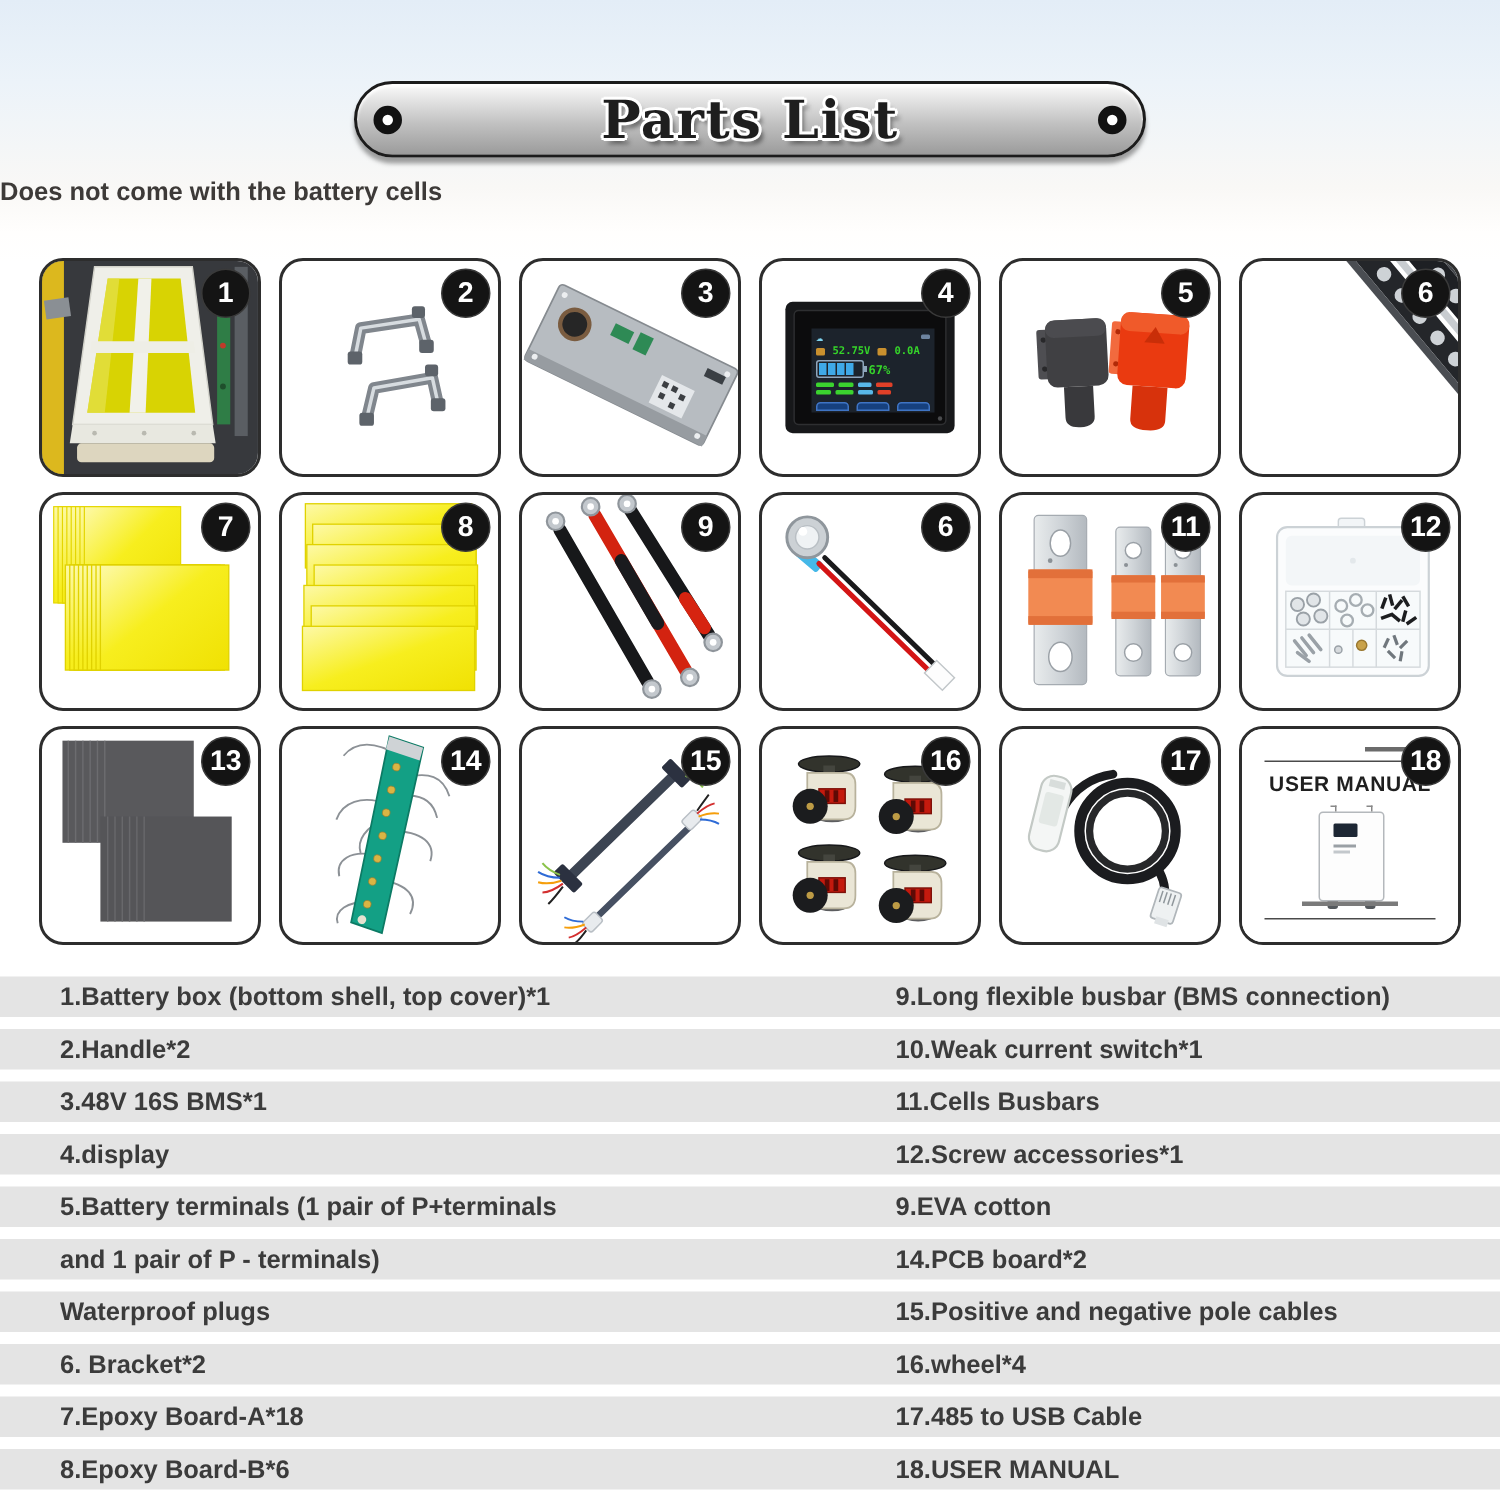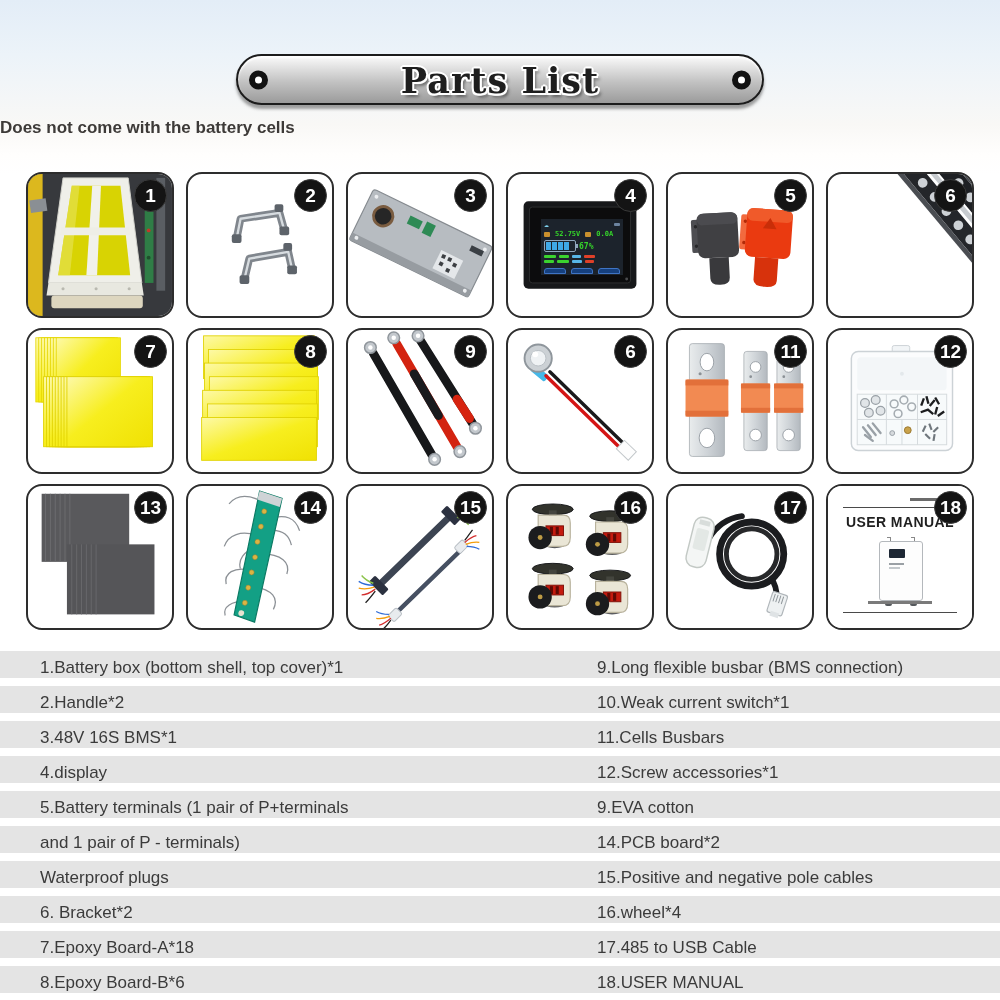--- a/index.html
+++ b/index.html
@@ -68,22 +68,22 @@
   .m-screen { position:absolute; top:7px; left:9px; width:16px; height:9px; background:#1d2734; border-radius:1px; }
   .m-brand { position:absolute; top:21px; left:9px; width:15px; height:2px; background:#9aa0a5; }
   .m-brand2 { position:absolute; top:25px; left:9px; width:11px; height:2px; background:#c3c8cc; }
   .m-foot { position:absolute; bottom:-6px; width:7px; height:5px; background:#55595d; border-radius:0 0 2px 2px; }
   .m-foot.l { left:5px; } .m-foot.r { right:5px; }
   .m-bottext { position:absolute; bottom:24px; left:50%; transform:translateX(-50%); width:64px; height:3px; background:#7a7a7a; }
   .m-botline { position:absolute; bottom:15px; left:15px; right:15px; height:1px; background:#4a4a4a; }
 
   
   .parts-table { position:absolute; top:651px; left:0; width:1000px; }
-  .trow { height:27px; margin-bottom:8px; background:#e4e4e4; display:flex; align-items:flex-end;
-          font-size:17px; color:#3b3b3b; }
+  .trow { height:27px; margin-bottom:8px; background:#e4e4e4; display:flex; align-items:center;
+          font-size:17px; color:#3b3b3b;font-weight:bold; }
   .tcell.left { width:597px; padding-left:40px; }
   .tcell.right { flex:1; }
 </style>
 </head>
 <body>
 
 <div class="page">
 
   <div class="banner">
     <span class="screw left"></span>

